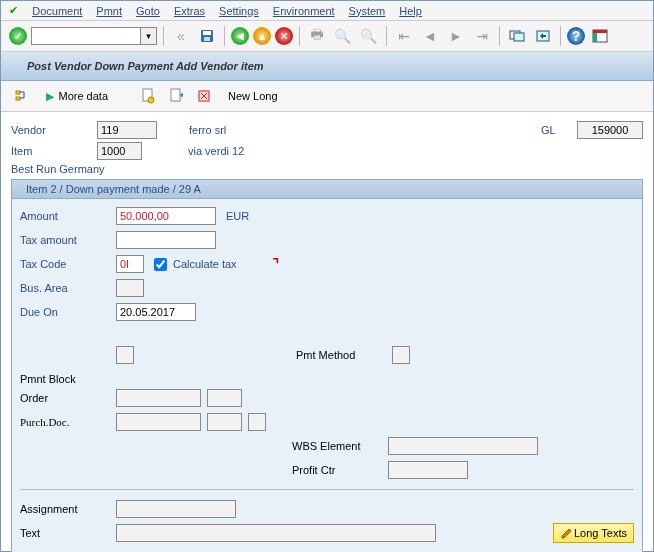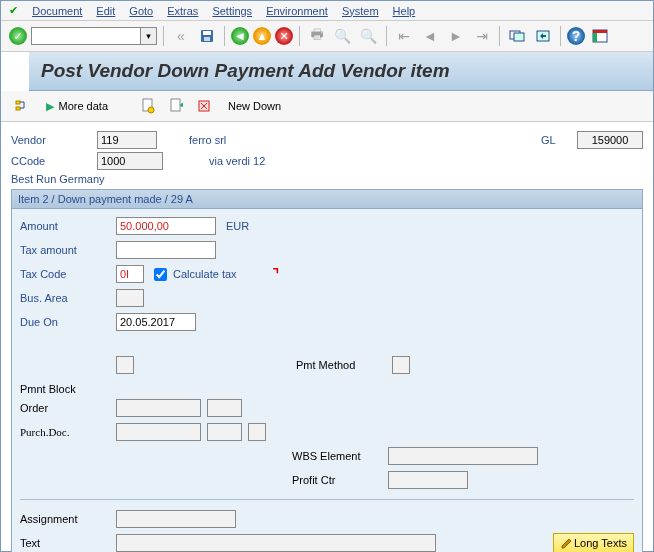--- a/index.html
+++ b/index.html
@@ -16,57 +16,56 @@
   .menubar a { color: #2a4d8f; text-decoration: underline; cursor: pointer; }
   .toolbar { display: flex; align-items: center; padding: 4px 8px; gap: 4px; border-bottom: 1px solid #ccc; background: #f5f5f5; }
   .tb-input { display: flex; align-items: center; }
   .tb-input input { width: 110px; height: 18px; border: 1px solid #888; }
   .tb-input .dd { width: 16px; height: 18px; border: 1px solid #888; border-left: none; background: #eee; display:flex;align-items:center;justify-content:center; font-size:9px;}
   .tb-ico { width: 22px; height: 22px; display:inline-flex; align-items:center; justify-content:center; border: 1px solid transparent; border-radius:2px; font-size:14px; cursor:pointer;}
   .tb-ico.dis { opacity: 0.35; cursor: default;}
   .sep { width:1px; height:20px; background:#bbb; margin:0 2px;}
   .titlebar {
     background: linear-gradient(#d8e6f2, #b3cde5);
-    padding: 8px 12px;
-    font-size: 19px;
+    padding: 8px 26px;
+    font-size: 11px;
     font-weight: bold;
     font-style: italic;
     color: #333;
     border-bottom: 1px solid #8faac7;
-    margin-left: 28px;
   }
   .subtoolbar { display:flex; align-items:center; gap:6px; padding:4px 10px; border-bottom:1px solid #ccc; background:#f6f6f6;}
   .subtoolbar .btn { display:flex; align-items:center; gap:4px; padding:2px 6px; border:1px solid transparent; cursor:pointer;}
   .content { padding: 6px 10px; flex:1; }
   .row { display:flex; align-items:center; margin: 3px 0; gap: 6px;}
   .lbl { color:#2a4d8f; width: 80px;}
   .val { color:#2a4d8f; }
   input.f { height: 18px; border: 1px solid #888; padding: 1px 3px; font-size:11px; font-family:inherit;}
   input.ro { background:#f2f2f2; }
   .panel { border:1px solid #8faac7; background:#e8f0f8; margin-top:4px;}
-  .panel-title { background:linear-gradient(#c7d9ea,#b0c7dd); padding:3px 6px; color:#2a4d8f; font-size:11px; border-bottom:1px solid #8faac7;}
+  .panel-title { background:linear-gradient(#c7d9ea,#b0c7dd); padding:3px 14px; color:#2a4d8f; font-size:11px; border-bottom:1px solid #8faac7;}
   .panel-body { padding:4px 8px 8px 8px;}
   .prow { display:flex; align-items:center; margin:2px 0; gap:6px; min-height:22px;}
   .plbl { color:#2a4d8f; width:90px;}
   .plbl-black { width:90px;}
   .chk { display:flex; align-items:center; gap:3px; color:#2a4d8f;}
   .red-bracket { color:#d00; font-weight:bold; font-size:14px; margin-left:30px;}
   .hr { border-top:1px solid #a7c0d6; margin:8px 0;}
   .btn-longtxt { display:flex; align-items:center; background:linear-gradient(#fff6b0,#ffe760); border:1px solid #c7a800; padding:2px 6px; cursor:pointer;margin-left:36px;}
   svg { display:block;}
 </style>
 </head>
 <body>
 
 <div class="window">
 
   <div class="menubar">
     <span class="check">✔</span>
     <a><span style="text-decoration:underline">Document</span></a>
-    <a>Edit</a>
+    <a>Pmnt</a>
     <a>Goto</a>
     <a>Extras</a>
     <a>Settings</a>
     <a>Environment</a>
     <a>System</a>
     <a>Help</a>
   </div>
 
   <div class="toolbar">
     <span class="tb-ico" style="background:radial-gradient(circle,#9e9 0,#3a3 70%);border-radius:50%;width:18px;height:18px;color:#fff;font-size:11px;">✓</span>
@@ -147,38 +146,38 @@
           <path d="M11 7 L15 7 M13 5 L13 9" stroke="#2a6" stroke-width="1.5"></path>
         </svg>
     </span>
     <span class="tb-ico">
       <svg width="14" height="14">
           <rect x="2" y="2" width="10" height="10" fill="#fdd" stroke="#c22"></rect>
           <path d="M4 4 L10 10 M10 4 L4 10" stroke="#c22"></path>
         </svg>
     </span>
     <span class="btn">
-      <span>New Down</span>
+      <span>New Long</span>
     </span>
   </div>
 
   <div class="content">
 
     <div class="row">
       <span class="lbl">Vendor</span>
       <input class="f ro" style="width: 60px;" readonly="" value="119">
       <span style="width:20px;"></span>
       <span class="val" style="width:200px;">ferro srl</span>
       <span style="flex:1;"></span>
       <span class="lbl" style="width:30px;">GL</span>
       <input class="f ro" style="width: 66px; text-align: center;" readonly="" value="159000">
     </div>
     <div class="row">
-      <span class="lbl">CCode</span>
-      <input class="f ro" style="width: 66px;" readonly="" value="1000">
+      <span class="lbl">Item</span>
+      <input class="f ro" style="width: 45px;" readonly="" value="1000">
       <span style="width:34px;"></span>
       <span class="val">via verdi 12</span>
     </div>
     <div class="row">
       <span style="color:#2a4d8f;">Best Run Germany</span>
     </div>
 
     <div class="panel">
       <div class="panel-title">Item 2 / Down payment made / 29 A</div>
       <div class="panel-body">

